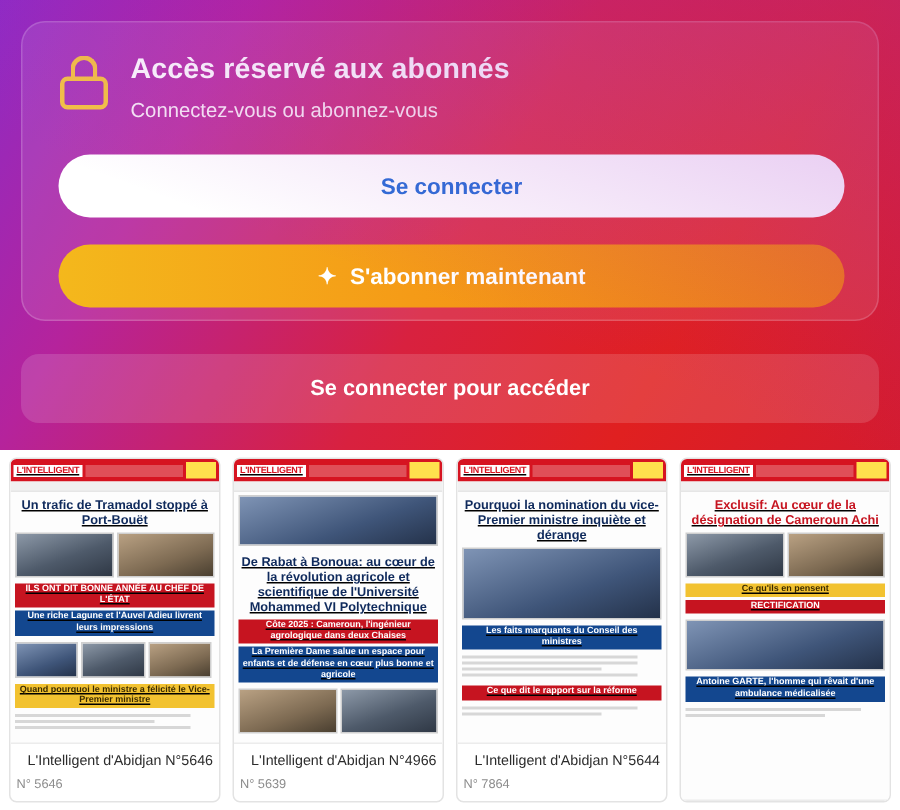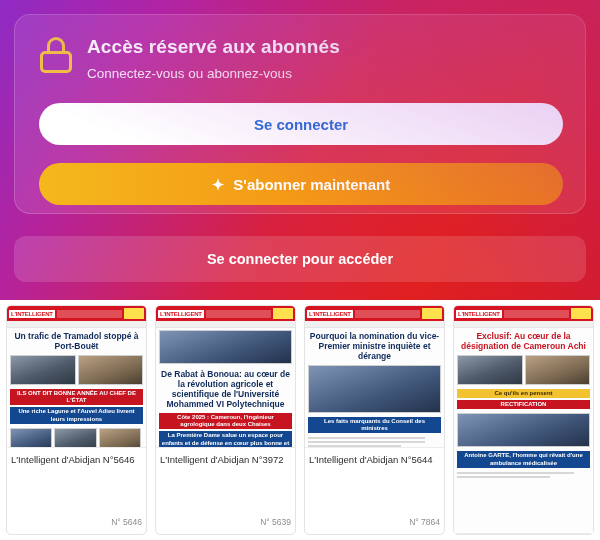--- a/index.html
+++ b/index.html
@@ -146,20 +146,21 @@
     display: flex;
     flex-direction: column;
     overflow: hidden;
   }
   .cover {
     height: 242px;
     background: #fdfdfd;
     position: relative;
     overflow: hidden;
     border-bottom: 1px solid #ececec;
+    text-decoration: underline;
   }
   .masthead {
     height: 15px;
     background: #d61421;
     display: flex;
     align-items: center;
     padding: 0 2px;
     gap: 2px;
   }
   .masthead .mh-logo {
@@ -230,29 +231,28 @@
     height: 2px;
     background: #d7d7d7;
     margin-bottom: 2px;
   }
   .ln.s { width: 70%; }
   .ln.m { width: 88%; }
   .cap {
     padding: 6px 4px 2px 4px;
     font-size: 9.5px;
     color: #2c2c2c;
-    text-align: left;
+    text-align: right;
     line-height: 1.2;
   }
   .num {
     padding: 2px 4px 7px 4px;
     font-size: 8.5px;
     color: #8c8c8c;
-    text-align: right;
-    margin-top: 48px;
+    text-align: left;
   }
 </style>
 </head>
 <body>
 
 <div class="screen">
 
   <div class="paywall">
 
     <div class="card">
@@ -326,21 +326,21 @@
         <div class="band">Côte 2025 : Cameroun, l'ingénieur agrologique dans deux Chaises</div>
         <div class="band blue">La Première Dame salue un espace pour enfants et de défense en cœur plus bonne et agricole</div>
         <div class="photos">
           <span class="ph w-half warm"></span>
           <span class="ph w-half"></span>
         </div>
         <div class="lines">
           
         </div>
       </div>
-      <div class="cap">L'Intelligent d'Abidjan N°3972</div>
+      <div class="cap">L'Intelligent d'Abidjan N°4966</div>
       <div class="num">N° 5639</div>
     </div>
 
     <div class="issue">
       <div class="cover">
         <div class="masthead">
           <span class="mh-logo">L'INTELLIGENT</span>
           <span class="mh-bar"></span>
           <span class="mh-box"></span>
         </div>

